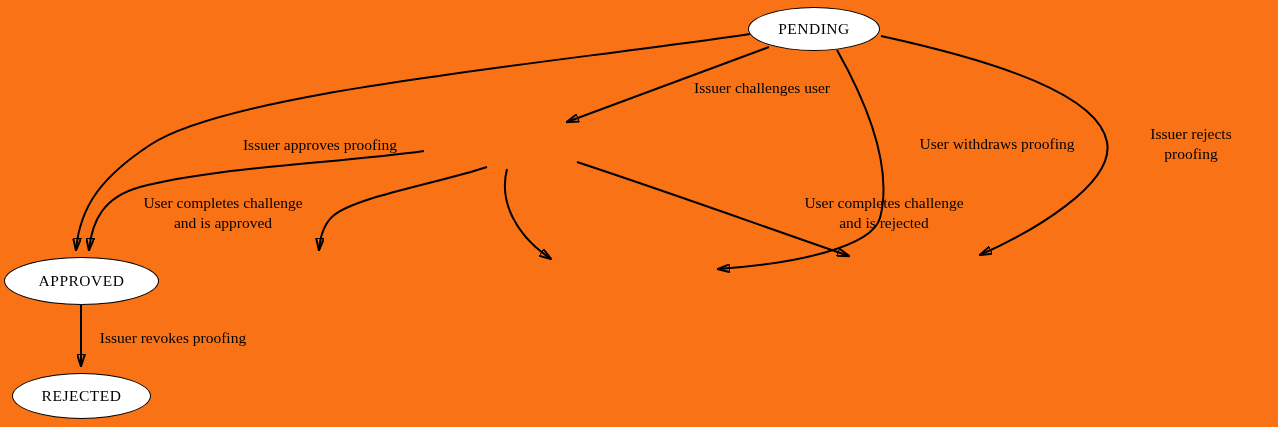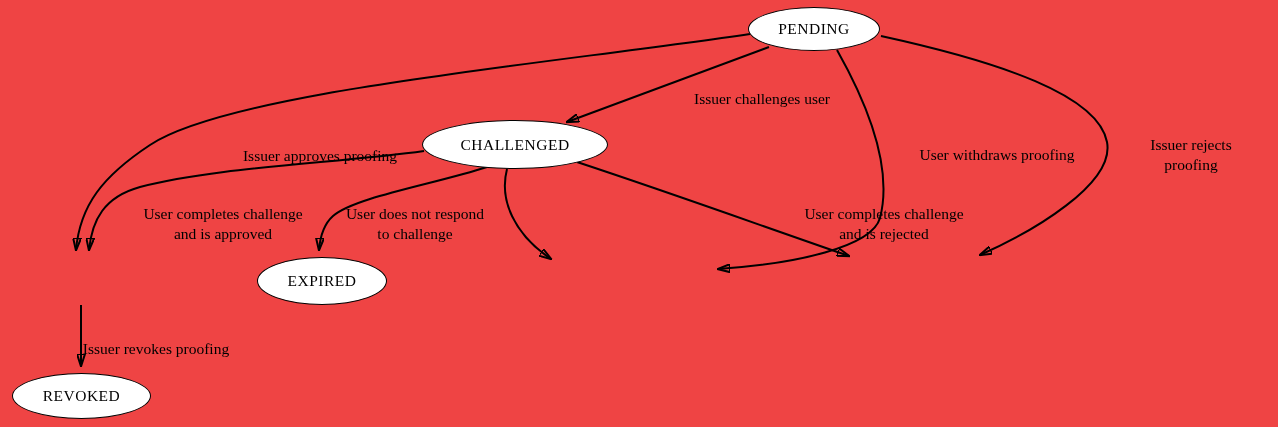--- a/index.html
+++ b/index.html
@@ -5,21 +5,21 @@
   html, body {
     margin: 0;
     padding: 0;
     background: #ffffff;
     font-family: "Liberation Serif", "DejaVu Serif", serif;
   }
   .canvas {
     position: relative;
     width: 1278px;
     height: 427px;
-    background: #ef4444;
+    background: #f97316;
     overflow: hidden;
     color: #000000;
   }
   .edge-layer {
     position: absolute;
     left: 0;
     top: 0;
     width: 1278px;
     height: 427px;
   }
@@ -45,21 +45,20 @@
     white-space: nowrap;
   }
   .edge-label {
     position: absolute;
     transform: translate(-50%, -50%);
     font-size: 15.5px;
     line-height: 20px;
     color: #000000;
     white-space: pre-line;
     text-align: center;
-    margin-top: 11px;
   }
 </style>
 </head>
 <body>
 
 <div class="canvas">
 
   <svg class="edge-layer" viewBox="0 0 1278 427" xmlns="http://www.w3.org/2000/svg">
     <defs>
       <marker id="arrow" viewBox="0 0 13 9" markerWidth="13" markerHeight="9" refX="12" refY="4.5" orient="auto" markerUnits="userSpaceOnUse">
@@ -75,48 +74,43 @@
     <path d="M 487,167 C 435,184 355,197 333,216 C 324,224 320,238 319,250" marker-end="url(#arrow)"></path>
     <path d="M 507,169 C 499,200 514,234 551,259" marker-end="url(#arrow)"></path>
     <path d="M 577,162 C 680,196 762,226 849,256" marker-end="url(#arrow)"></path>
     <path d="M 81,305 L 81,366" marker-end="url(#arrow)"></path>
   </svg>
 
   <div class="node" style="left:748px; top:7px; width:132px; height:44px;">
     <span class="node-label">PENDING</span>
   </div>
 
-  <div class="node" style="left:422px; top:120px; width:186px; height:49px;">
-    <span class="node-label">CHALLENGED</span>
-  </div>
 
-
-  <div class="node" style="left:257px; top:257px; width:130px; height:48px;">
-    <span class="node-label">EXPIRED</span>
+  <div class="node" style="left:4px; top:257px; width:155px; height:48px;">
+    <span class="node-label">APPROVED</span>
   </div>
 
 
 
+
   <div class="node" style="left:12px; top:373px; width:139px; height:46px;">
-    <span class="node-label">REVOKED</span>
+    <span class="node-label">REJECTED</span>
   </div>
 
   <div class="edge-label" style="left:762px; top:88px;">Issuer challenges user</div>
 
   <div class="edge-label" style="left:320px; top:145px;">Issuer approves proofing</div>
 
   <div class="edge-label" style="left:997px; top:144px;">User withdraws proofing</div>
 
   <div class="edge-label" style="left:1191px; top:144px;">Issuer rejects proofing</div>
 
   <div class="edge-label" style="left:223px; top:213px;">User completes challenge
 and is approved</div>
 
-  <div class="edge-label" style="left:415px; top:213px;">User does not respond
-to challenge</div>
 
 
   <div class="edge-label" style="left:884px; top:213px;">User completes challenge
 and is rejected</div>
 
-  <div class="edge-label" style="left:156px; top:338px;">Issuer revokes proofing</div>
+  <div class="edge-label" style="left:173px; top:338px;">Issuer revokes proofing</div>
 
 </div>
 
 </body></html>

